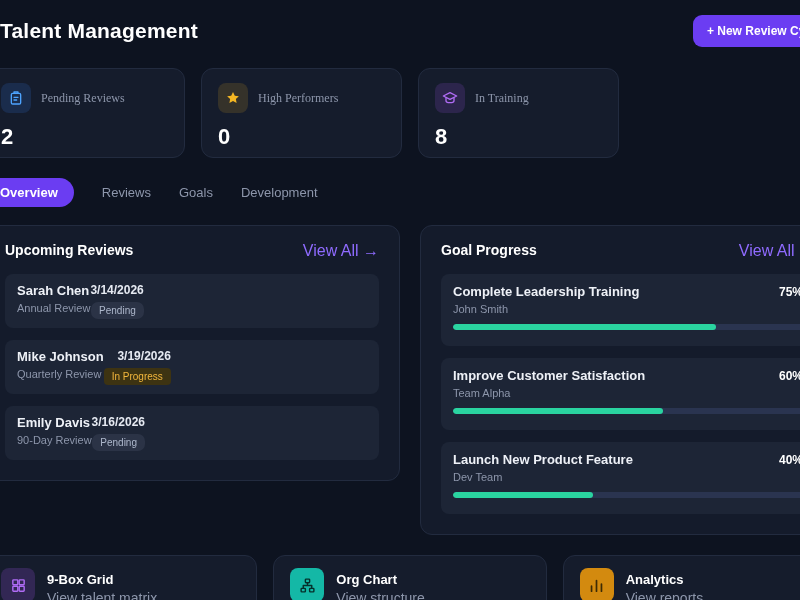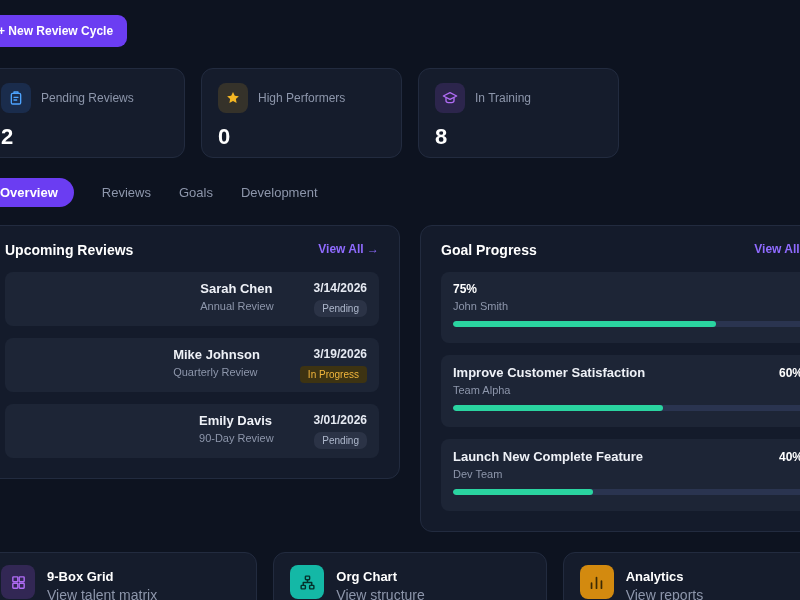--- a/index.html
+++ b/index.html
@@ -21,36 +21,36 @@
 
   
   .stats{display:grid;grid-template-columns:repeat(4,1fr);gap:16px;margin-top:16px;}
   .stat-card{background:#151c2c;border:1px solid #222b3f;border-radius:12px;padding:14px 16px;height:90px;box-sizing:border-box;}
   .stat-head{display:flex;align-items:center;gap:10px;}
   .icon-tile{width:30px;height:30px;border-radius:8px;display:flex;align-items:center;justify-content:center;flex:0 0 auto;}
   .tile-blue{background:rgba(59,130,246,.16);color:#4da3ff;}
   .tile-green{background:rgba(45,212,168,.13);color:#2dd4a8;}
   .tile-yellow{background:rgba(245,183,35,.14);color:#f5b723;}
   .tile-purple{background:rgba(168,85,247,.16);color:#b06cf5;}
-  .stat-label{color:#8d96ab;font-size:12px;}
+  .stat-label{color:#8d96ab;font-size:12px;font-family:Liberation Serif, serif;}
   .stat-value{color:#ffffff;font-size:22px;font-weight:bold;margin-top:11px;}
 
   
   .tabs{display:flex;align-items:center;gap:28px;margin-top:20px;}
   .tab{color:#8d96ab;font-size:13px;cursor:pointer;padding:7px 0;}
   .tab.active{background:#6b3df2;color:#fff;border-radius:18px;padding:7px 16px;font-weight:bold;}
 
   
   .panels{display:grid;grid-template-columns:1fr 1fr;gap:20px;margin-top:18px;align-items:start;}
   .panel{background:#141b2b;border:1px solid #222b3f;border-radius:12px;padding:16px 20px 8px;}
   .panel-head{display:flex;justify-content:space-between;margin-bottom:14px;}
   .panel-title{color:#ffffff;font-size:14px;font-weight:bold;}
-  .link{color:#8f6bff;font-size:12px;font-weight:bold;cursor:pointer;white-space:nowrap;}
-
-  .review-row{background:#1d2536;border-radius:8px;padding:9px 12px;display:flex;justify-content:flex-end;align-items:flex-start;margin-bottom:12px;gap:40px;}
+  .link{color:#8f6bff;font-size:16px;font-weight:normal;cursor:pointer;white-space:nowrap;}
+
+  .review-row{background:#1d2536;border-radius:8px;padding:9px 12px;display:flex;justify-content:flex-start;align-items:flex-start;margin-bottom:12px;}
   .rev-name{color:#eef1f7;font-size:13px;font-weight:bold;}
   .rev-type{color:#8d96ab;font-size:11px;margin-top:4px;}
   .rev-right{text-align:right;}
   .rev-date{color:#e6eaf2;font-size:12px;font-weight:bold;}
   .badge{display:inline-block;font-size:10px;padding:3px 8px;border-radius:4px;margin-top:5px;}
   .badge-pending{background:#2b3346;color:#aeb8cc;border-radius:7px;}
   .badge-inprogress{background:#3d3312;color:#f2b63c;}
 
   .goal-row{background:#1d2536;border-radius:8px;padding:10px 12px;margin-bottom:12px;}
   .goal-top{display:flex;justify-content:space-between;align-items:baseline;}
@@ -70,20 +70,21 @@
   .quick-title{color:#ffffff;font-size:13px;font-weight:bold;margin-top:8px;}
   .quick-sub{color:#8d96ab;font-size:14px;margin-top:3px;}
   svg{display:block;}
 </style>
 </head>
 <body>
 
 <div class="page">
 
   <div class="topbar">
+    <div class="page-title">Talent Management</div>
     <button class="btn-primary">+ New Review Cycle</button>
   </div>
 
   <div class="stats">
     <div class="stat-card">
       <div class="stat-head">
         <span class="icon-tile tile-blue">
           <svg width="16" height="16" viewBox="0 0 24 24" fill="none" stroke="currentColor" stroke-width="2" stroke-linecap="round" stroke-linejoin="round">
               <rect x="5" y="5" width="14" height="16" rx="2"></rect>
               <path d="M9 5V3h6v2"></path>
@@ -158,34 +159,35 @@
           <span class="badge badge-inprogress">In Progress</span>
         </div>
       </div>
 
       <div class="review-row">
         <div>
           <div class="rev-name">Emily Davis</div>
           <div class="rev-type">90-Day Review</div>
         </div>
         <div class="rev-right">
-          <div class="rev-date">3/01/2026</div>
+          <div class="rev-date">3/16/2026</div>
           <span class="badge badge-pending">Pending</span>
         </div>
       </div>
     </div>
 
     <div class="panel">
       <div class="panel-head">
         <span class="panel-title">Goal Progress</span>
         <span class="link">View All →</span>
       </div>
 
       <div class="goal-row">
         <div class="goal-top">
+          <span class="goal-title">Complete Leadership Training</span>
           <span class="goal-pct">75%</span>
         </div>
         <div class="goal-owner">John Smith</div>
         <div class="track">
           <div class="fill" style="width: 75%;"></div>
         </div>
       </div>
 
       <div class="goal-row">
         <div class="goal-top">
@@ -193,21 +195,21 @@
           <span class="goal-pct">60%</span>
         </div>
         <div class="goal-owner">Team Alpha</div>
         <div class="track">
           <div class="fill" style="width: 60%;"></div>
         </div>
       </div>
 
       <div class="goal-row">
         <div class="goal-top">
-          <span class="goal-title">Launch New Complete Feature</span>
+          <span class="goal-title">Launch New Product Feature</span>
           <span class="goal-pct">40%</span>
         </div>
         <div class="goal-owner">Dev Team</div>
         <div class="track">
           <div class="fill" style="width: 40%;"></div>
         </div>
       </div>
     </div>
   </div>
 

